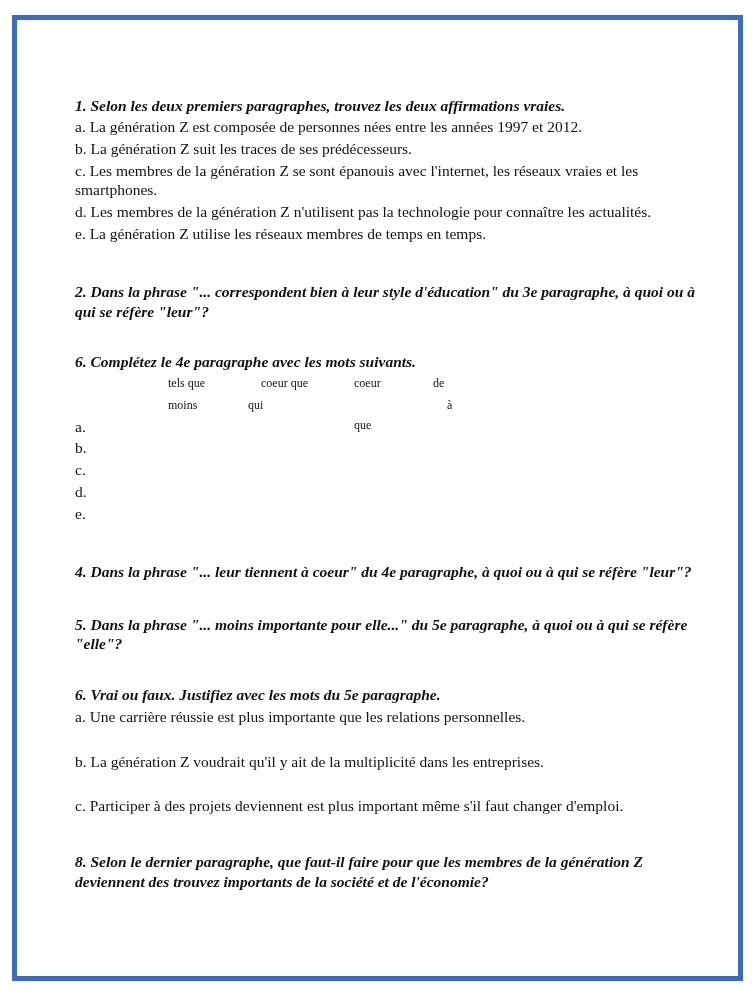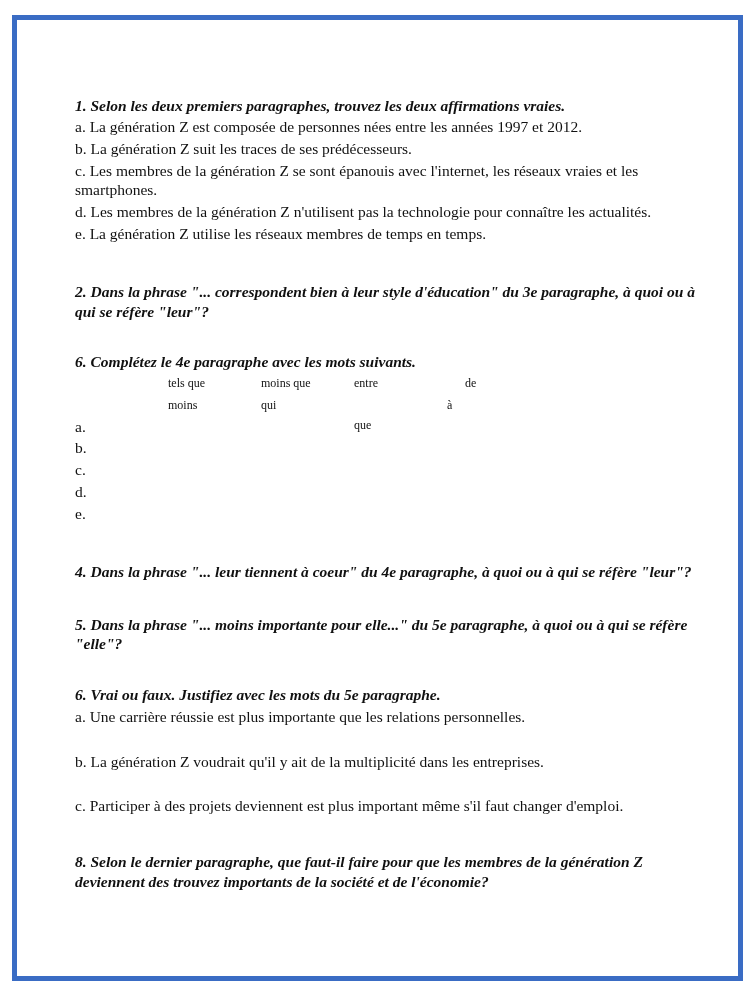--- a/index.html
+++ b/index.html
@@ -29,25 +29,25 @@
 <div class="line" style="top:180px">smartphones.</div>
 <div class="line" style="top:202px">d. Les membres de la génération Z n'utilisent pas la technologie pour connaître les actualités.</div>
 <div class="line" style="top:224px">e. La génération Z utilise les réseaux membres de temps en temps.</div>
 
 <div class="line q" style="top:282px">2. Dans la phrase "... correspondent bien à leur style d'éducation" du 3e paragraphe, à quoi ou à</div>
 <div class="line q" style="top:302px">qui se réfère "leur"?</div>
 
 <div class="line q" style="top:352px">6. Complétez le 4e paragraphe avec les mots suivants.</div>
 <div>
   <span class="wb" style="left:168px; top:373px">tels que</span>
-  <span class="wb" style="left:261px; top:373px">moins que</span>
-  <span class="wb" style="left:354px; top:373px">entre</span>
-  <span class="wb" style="left:465px; top:373px">de</span>
+  <span class="wb" style="left:261px; top:373px">coeur que</span>
+  <span class="wb" style="left:354px; top:373px">coeur</span>
+  <span class="wb" style="left:433px; top:373px">de</span>
   <span class="wb" style="left:168px; top:395px">moins</span>
-  <span class="wb" style="left:261px; top:395px">qui</span>
+  <span class="wb" style="left:248px; top:395px">qui</span>
   <span class="wb" style="left:354px; top:415px">que</span>
   <span class="wb" style="left:447px; top:395px">à</span>
 </div>
 <div class="line" style="top:417px">a.</div>
 <div class="line" style="top:438px">b.</div>
 <div class="line" style="top:460px">c.</div>
 <div class="line" style="top:482px">d.</div>
 <div class="line" style="top:504px">e.</div>
 
 <div class="line q" style="top:562px">4. Dans la phrase "... leur tiennent à coeur" du 4e paragraphe, à quoi ou à qui se réfère "leur"?</div>

